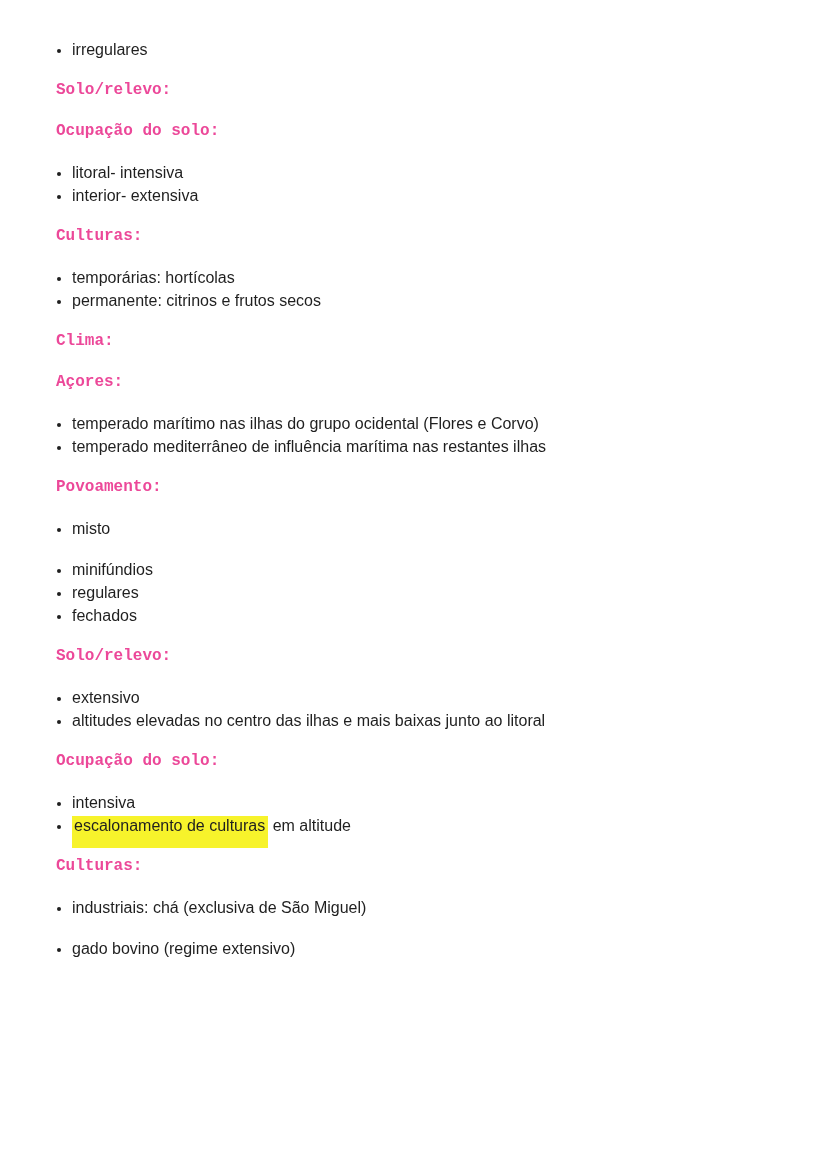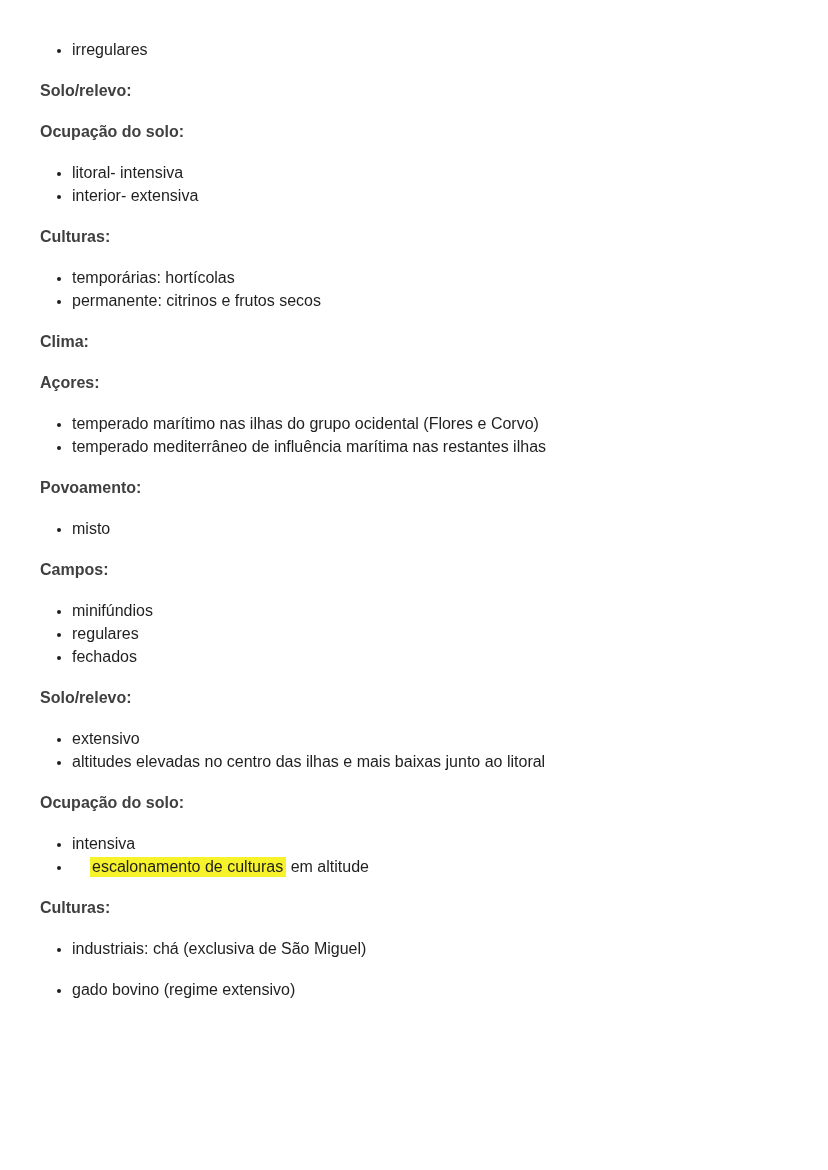--- a/index.html
+++ b/index.html
@@ -12,37 +12,37 @@
     font-family: "Liberation Sans", "DejaVu Sans", sans-serif;
     font-size: 16px;
     line-height: 23px;
     color: #1f1f1f;
   }
   .doc-block { margin: 18px 0; }
   h3.doc-heading {
     font-size: 16px;
     line-height: 23px;
     font-weight: 700;
-    margin: 18px 0;
-    color: #404040;
+    margin: 18px 16px;
+    color: #ec4899;
+    font-family: Liberation Mono, monospace;
   }
   ul.doc-list {
     margin: 18px 0;
     padding-left: 32px;
     list-style: disc;
   }
   ul.doc-list li {
     max-width: 660px;
     margin: 0;
     padding: 0;
   }
   ul.doc-list li::marker { color: #1f1f1f; font-size: 14px; }
   .hl {
-    padding: 1px 3px 2px 2px;
-    margin-left: 18px;
+    padding: 1px 3px 14px 2px;
   }
 </style>
 </head>
 <body style="background: rgb(255, 255, 255); color: rgb(31, 31, 31);">
 
 <main id="doc-root">
     <ul class="doc-list doc-block">
       <li><span>irregulares</span></li>
     </ul>
     <h3 class="doc-heading doc-block">Solo/relevo:</h3>
@@ -59,21 +59,20 @@
     <h3 class="doc-heading doc-block">Clima:</h3>
     <h3 class="doc-heading doc-block">Açores:</h3>
     <ul class="doc-list doc-block">
       <li><span>temperado marítimo nas ilhas do grupo ocidental (Flores e Corvo)</span></li>
       <li><span>temperado mediterrâneo de influência marítima nas restantes ilhas</span></li>
     </ul>
     <h3 class="doc-heading doc-block">Povoamento:</h3>
     <ul class="doc-list doc-block">
       <li><span>misto</span></li>
     </ul>
-    <h3 class="doc-heading doc-block">Campos:</h3>
     <ul class="doc-list doc-block">
       <li><span>minifúndios</span></li>
       <li><span>regulares</span></li>
       <li><span>fechados</span></li>
     </ul>
     <h3 class="doc-heading doc-block">Solo/relevo:</h3>
     <ul class="doc-list doc-block">
       <li><span>extensivo</span></li>
       <li><span>altitudes elevadas no centro das ilhas e mais baixas junto ao litoral</span></li>
     </ul>

